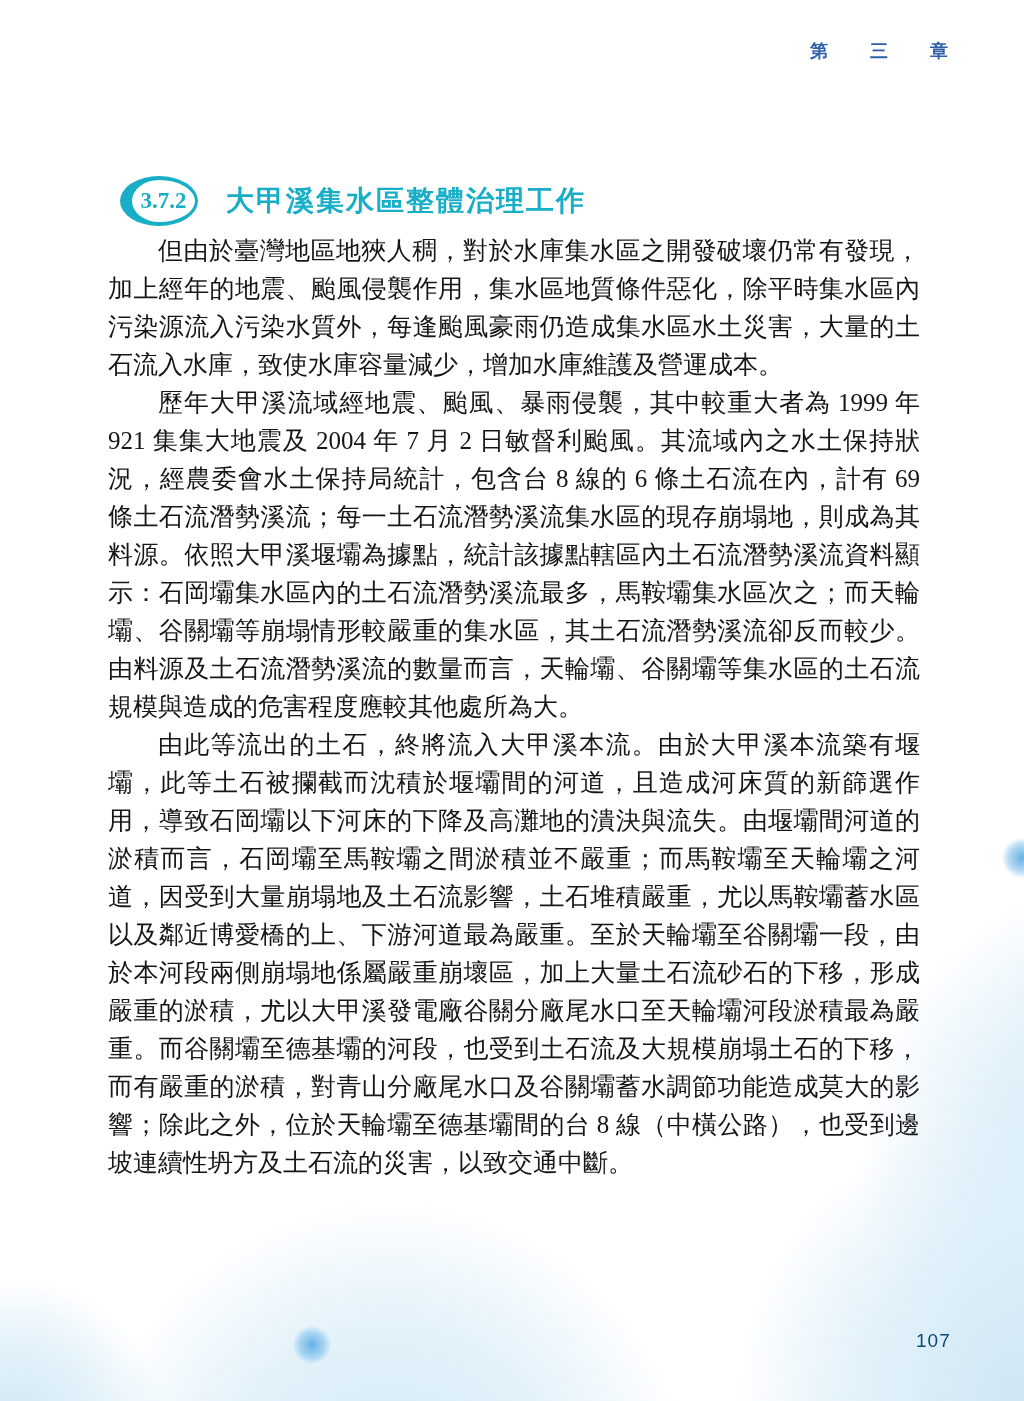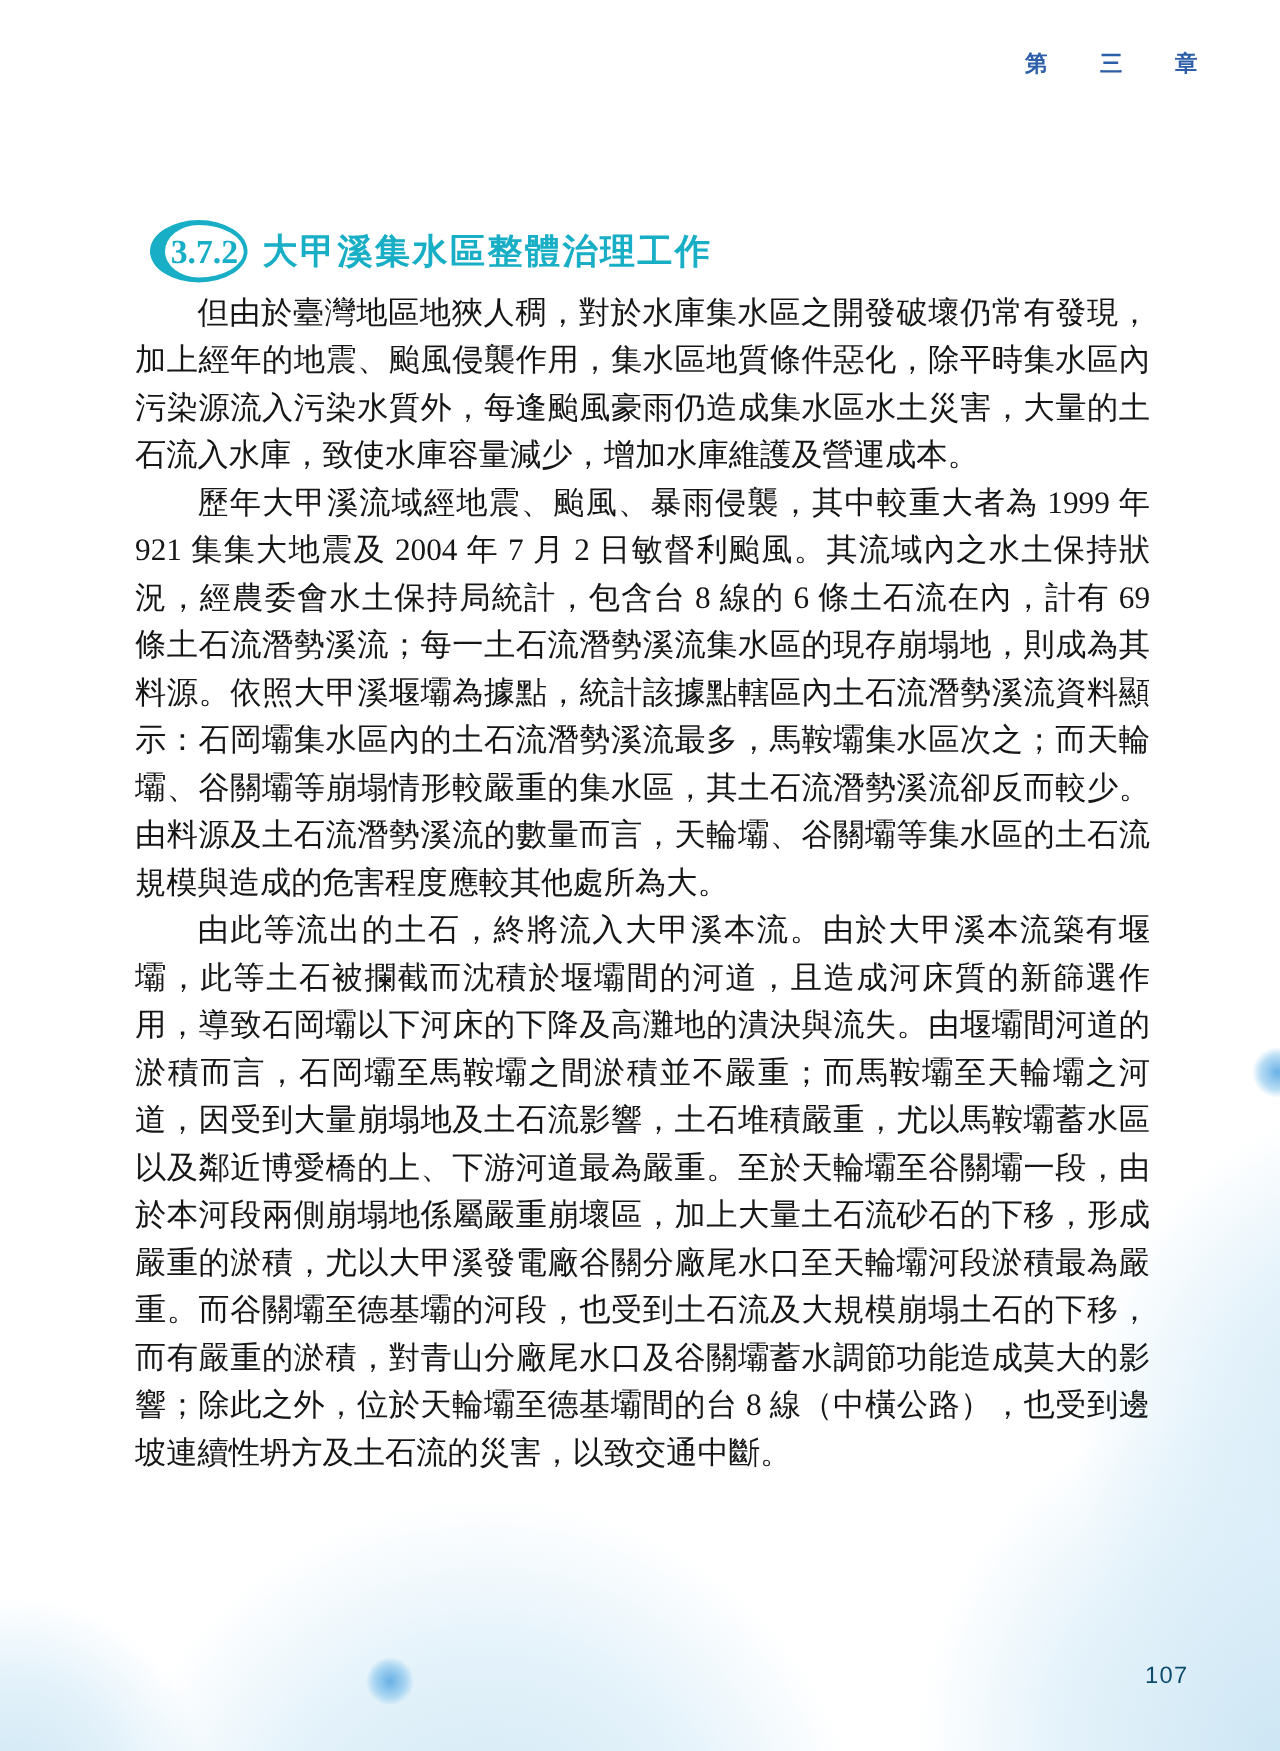--- a/index.html
+++ b/index.html
@@ -39,21 +39,21 @@
       rgba(125,192,236,0.55) 48%,
       rgba(255,255,255,0) 72%);
   }
   .dot-bottom { left: 293px;  top: 1326px; width: 38px; height: 38px; }
   .dot-right  { left: 1002px; top: 838px;  width: 40px; height: 40px; }
 
   
   .running-header {
     position: absolute;
     top: 40px;
-    right: 66px;
+    right: 76px;
     text-align: right;
     color: #2d5fa8;
     font-family: "Liberation Sans", "DejaVu Sans", sans-serif;
     z-index: 3;
   }
   .running-header .chapter {
     font-size: 18px;
     font-weight: bold;
     letter-spacing: 12px;
     margin-right: -12px;
@@ -82,24 +82,24 @@
     border-radius: 50%;
     border-style: solid;
     border-color: #17aec6;
     border-width: 4px 3px 4px 12px;
     display: flex;
     align-items: center;
     justify-content: center;
     color: #17aec6;
     font-family: "Liberation Serif", "DejaVu Serif", serif;
     font-weight: bold;
-    font-size: 27px;
+    font-size: 23px;
   }
   .section-title {
-    margin-left: 12px;
+    margin-left: 28px;
     color: #17aec6;
     font-family: "Liberation Sans", "DejaVu Sans", sans-serif;
     font-weight: bold;
     font-size: 28px;
     letter-spacing: 2px;
   }
 
   
   .body-text {
     position: absolute;

